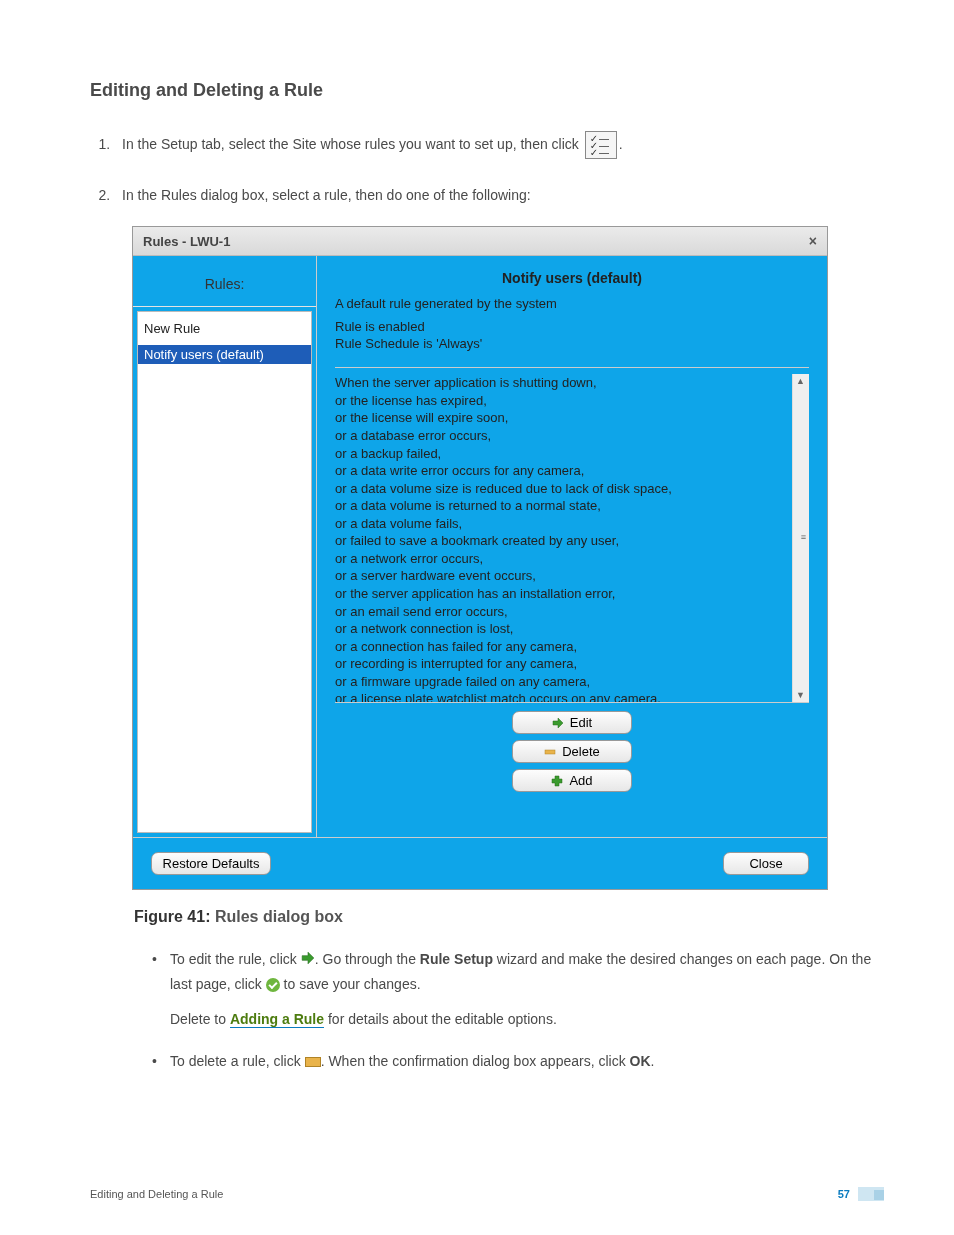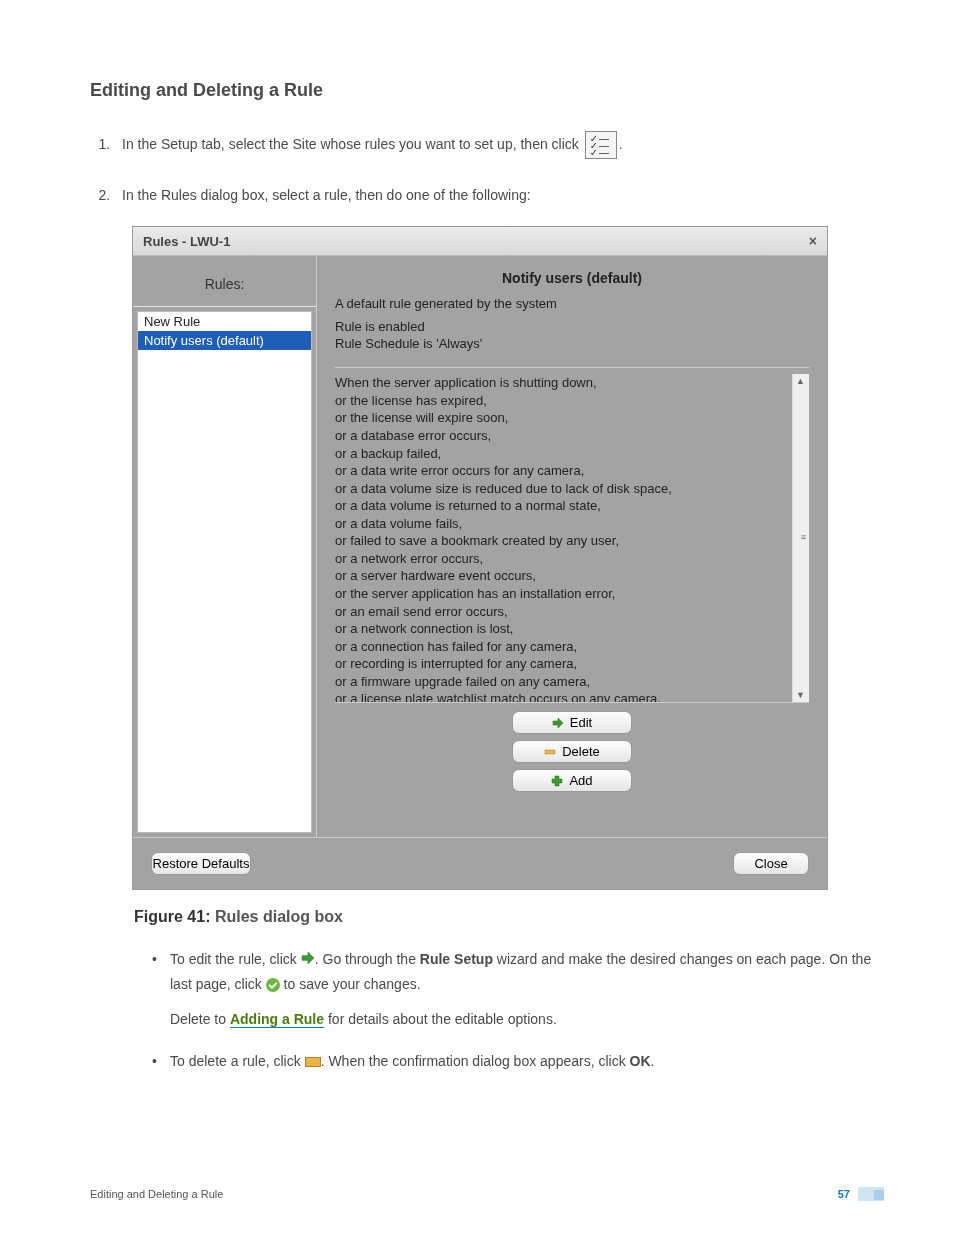--- a/index.html
+++ b/index.html
@@ -52,21 +52,21 @@
     line-height: 7px;
     color: #333;
     letter-spacing: 1px;
   }
 
   
   .dialog {
     margin: 8px 0 18px 42px;
     width: 694px;
     border: 1px solid #999;
-    background: #a3a3a3;
+    background: #0ea5e9;
     font-family: "Segoe UI", Tahoma, sans-serif;
     font-size: 13px;
     color: #222;
   }
   .titlebar {
     background: linear-gradient(#ebebeb, #d9d9d9);
     border-bottom: 1px solid #bbb;
     padding: 6px 10px;
     display: flex;
     justify-content: space-between;
@@ -99,20 +99,21 @@
     border: 1px solid #bbb;
     margin: 4px;
     flex: 1;
     min-height: 520px;
     background: #fff;
   }
   .rule-list .item {
     padding: 2px 6px;
     font-size: 13px;
     cursor: pointer;
+    margin-top: 7px;
   }
   .rule-list .item.selected {
     background: #1e5db8;
     color: #ffffff;
   }
   .right-pane {
     flex: 1;
     padding: 14px 18px 10px 18px;
     display: flex;
     flex-direction: column;
@@ -187,22 +188,22 @@
     justify-content: center;
     gap: 6px;
   }
   .btn-icon { display: inline-block; width: 12px; height: 12px; }
   .footer-row {
     display: flex;
     justify-content: space-between;
     padding: 14px 18px;
     border-top: 1px solid #ccc;
   }
-  .footer-row button { width: 100px; }
-  .footer-row .close-btn { width: 76px; }
+  .footer-row button { width: 120px; }
+  .footer-row .close-btn { width: 86px; }
 
   .figure-caption {
     margin: 0 0 22px 44px;
     font-size: 16px;
     color: #555;
     font-weight: bold;
   }
   .figure-caption strong { color: #333; }
 
   ul.bullets {

